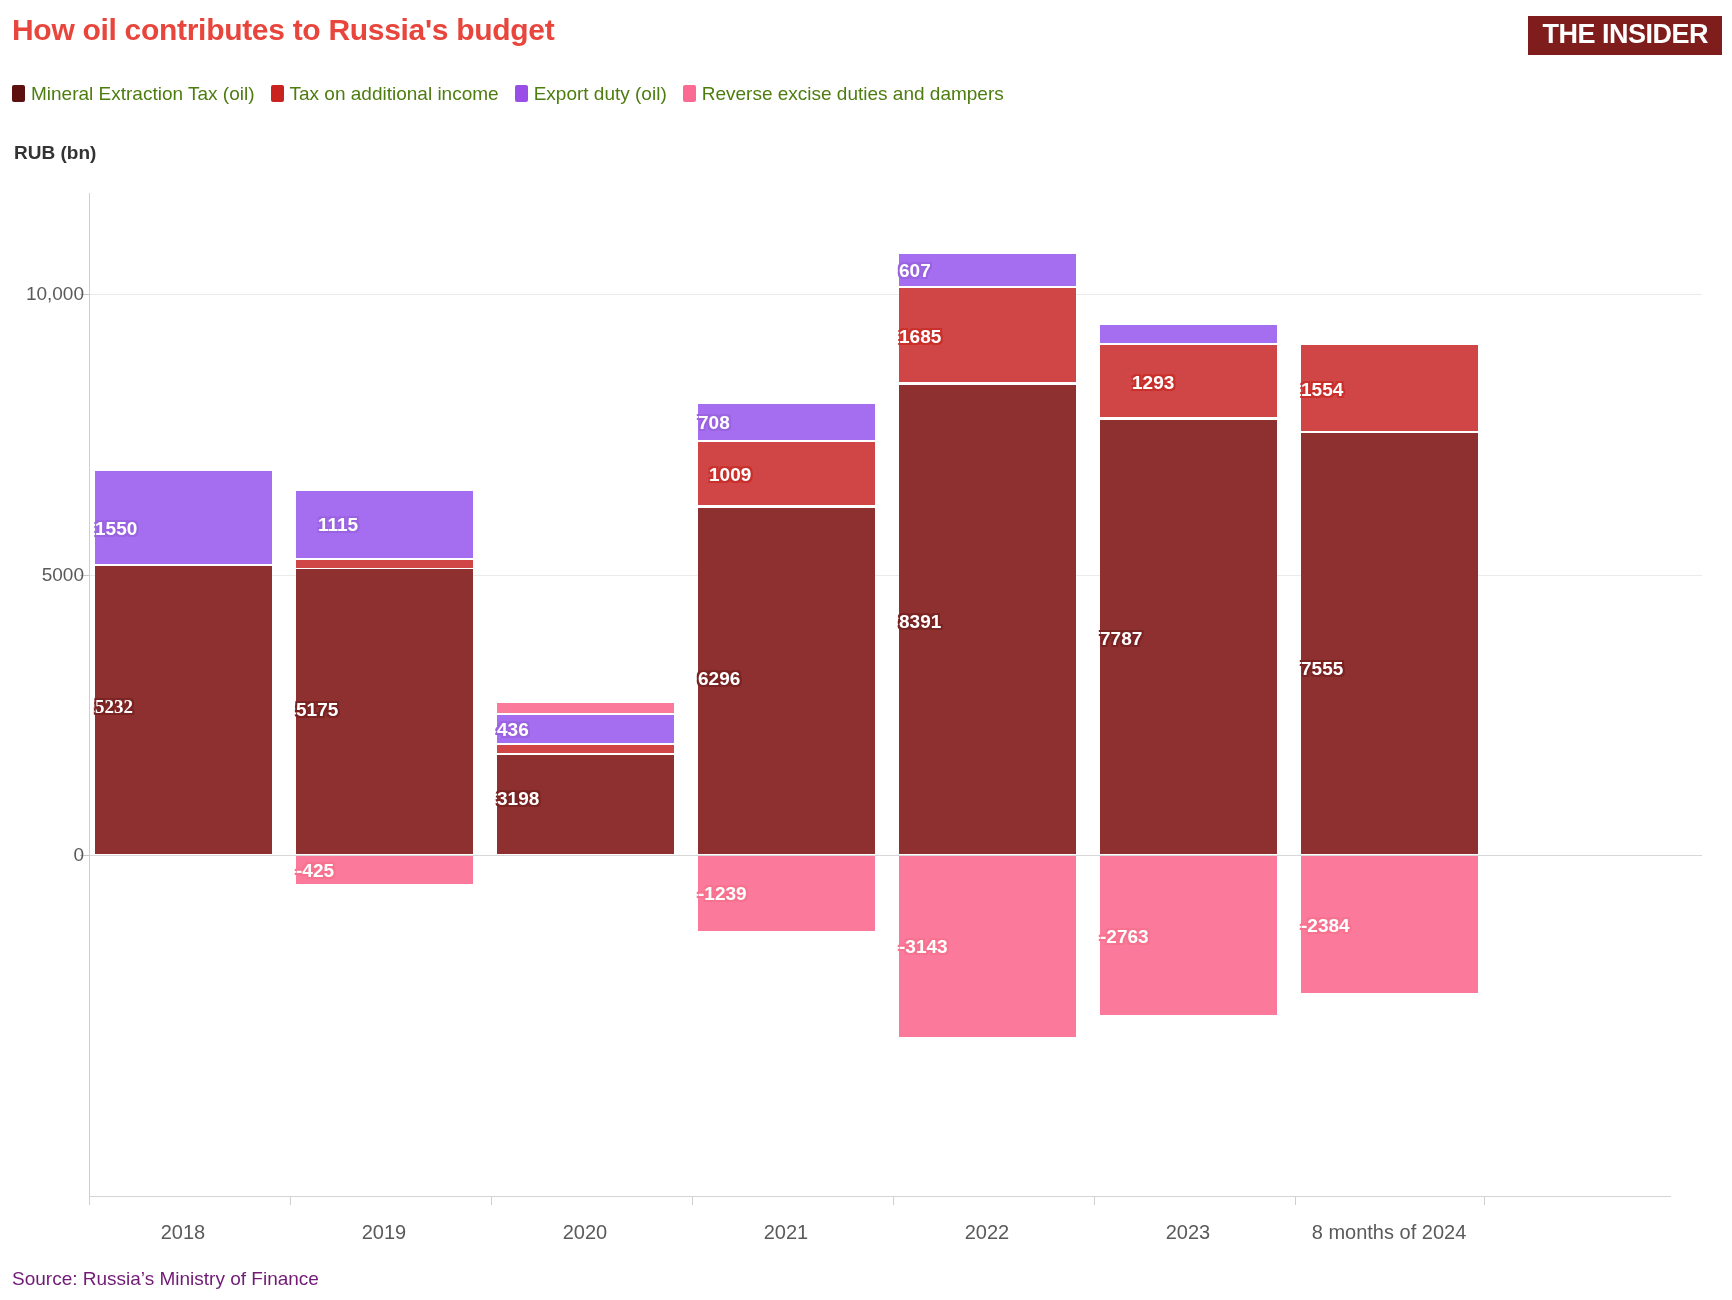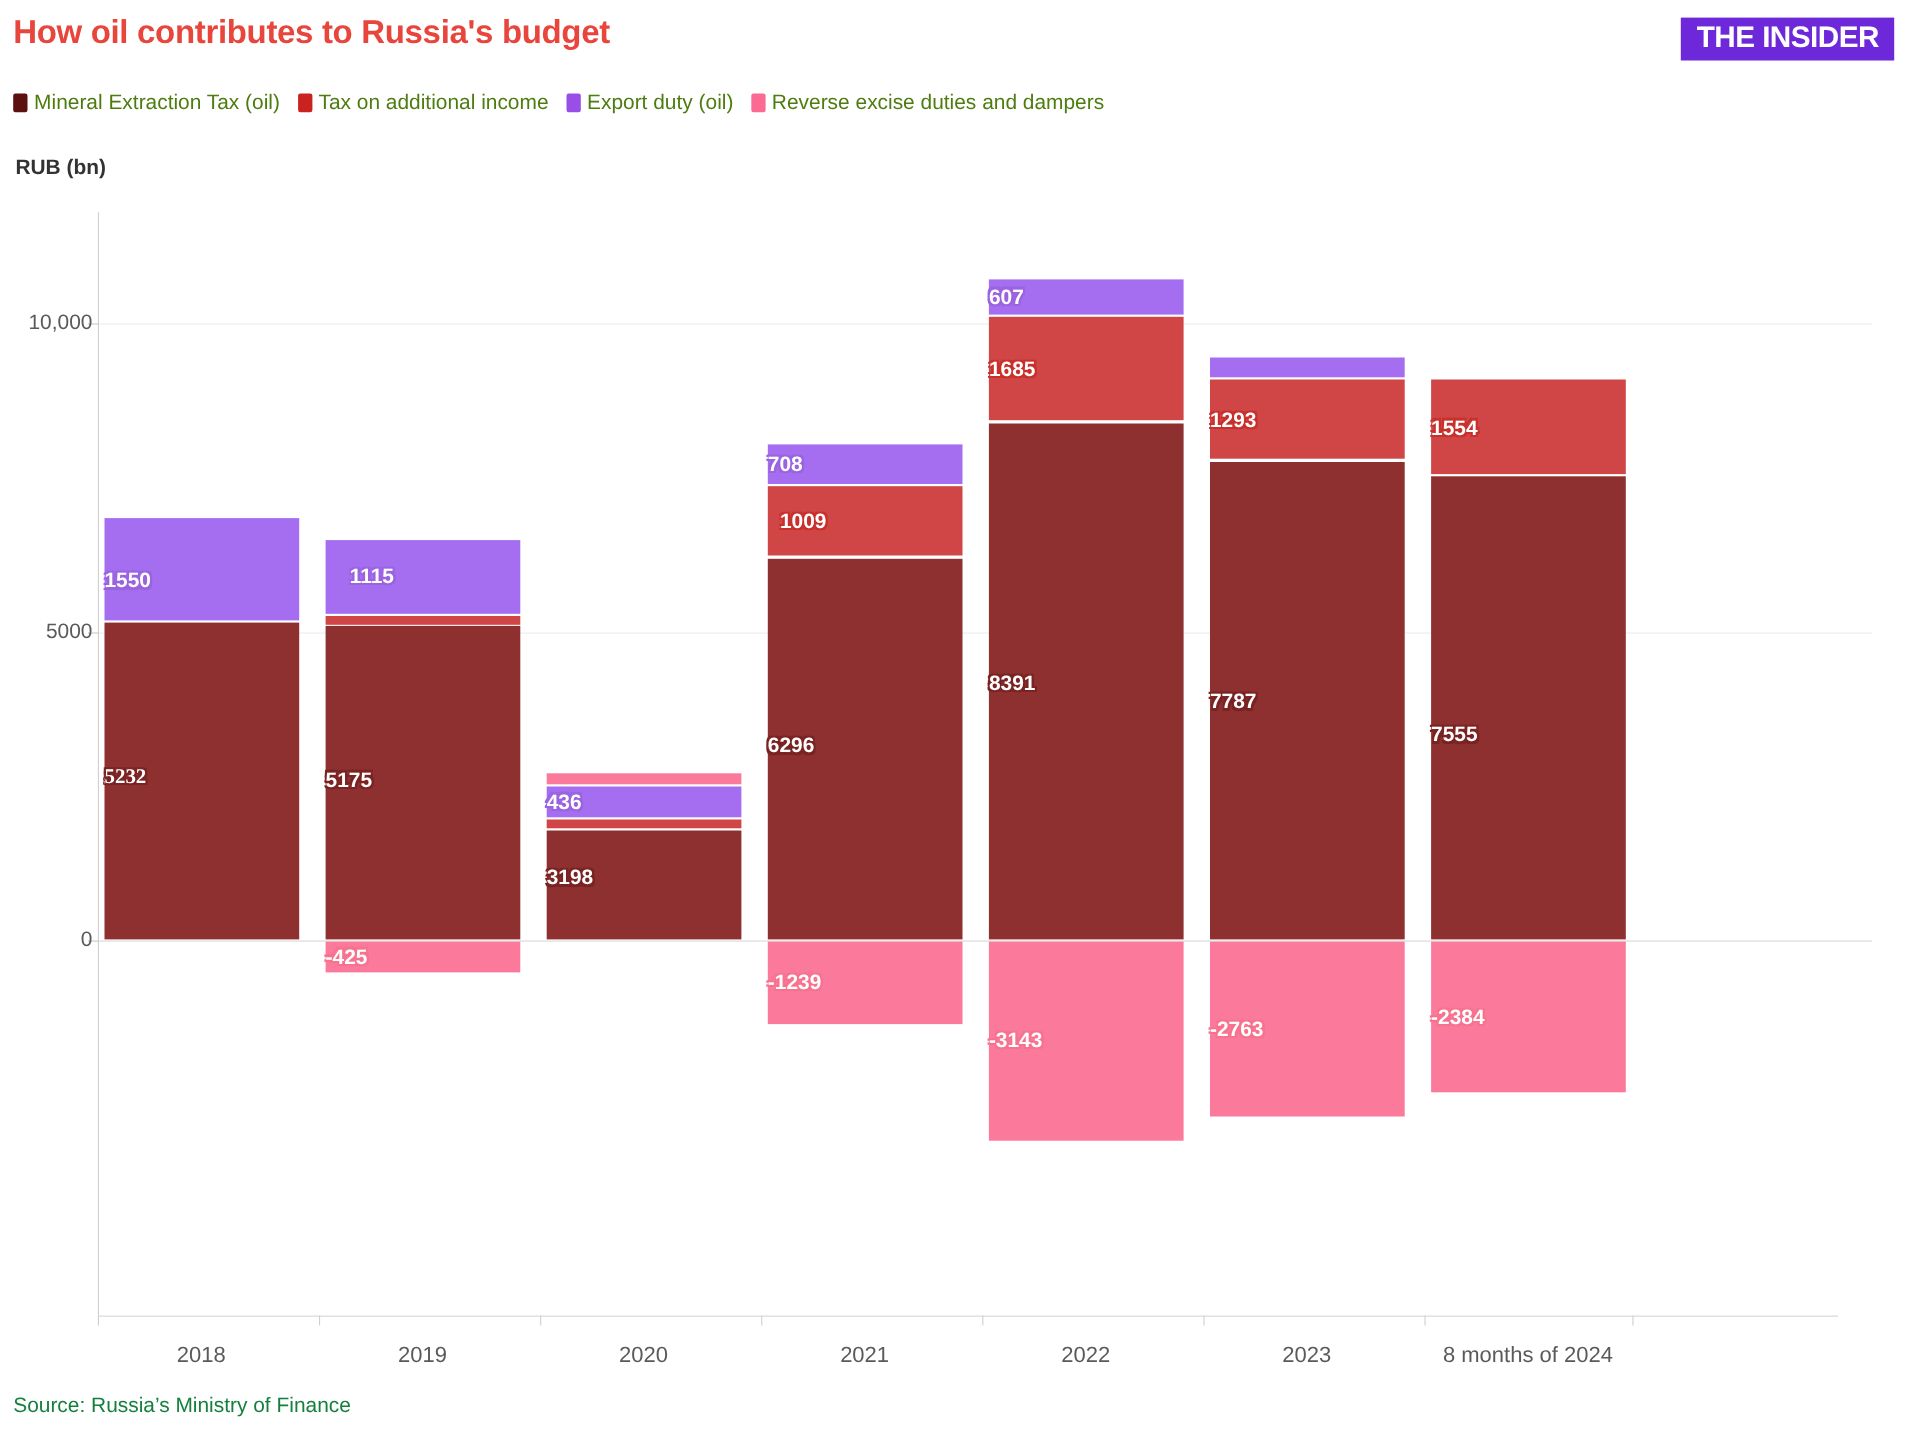--- a/index.html
+++ b/index.html
@@ -24,21 +24,21 @@
     font-size: 30px;
     font-weight: bold;
     color: #e8453c;
     letter-spacing: -0.3px;
     white-space: nowrap;
   }
   #brand-logo {
     position: absolute;
     right: 10px;
     top: 16px;
-    background: #6d28d9;
+    background: #7f1d1d;
     color: #ffffff;
     font-size: 27px;
     font-weight: bold;
     letter-spacing: -0.5px;
     padding: 5px 14px 7px 14px;
     line-height: 1;
     font-family: "Liberation Sans", sans-serif;
   }
 
   
@@ -169,21 +169,21 @@
   .lbl-tai   { text-shadow: -2px -2px 0 #c9302c, 2px -2px 0 #c9302c, -2px 2px 0 #c9302c, 2px 2px 0 #c9302c, 0 2px 0 #c9302c, 2px 0 0 #c9302c; }
   .lbl-exp   { text-shadow: -2px -2px 0 #9a63e0, 2px -2px 0 #9a63e0, -2px 2px 0 #9a63e0, 2px 2px 0 #9a63e0, 0 2px 0 #9a63e0, 2px 0 0 #9a63e0; }
   .lbl-rev   { text-shadow: -2px -2px 0 #f7728f, 2px -2px 0 #f7728f, -2px 2px 0 #f7728f, 2px 2px 0 #f7728f, 0 2px 0 #f7728f, 2px 0 0 #f7728f; }
 
   
   #source-note {
     position: absolute;
     left: 12px;
     top: 1268px;
     font-size: 19px;
-    color: #15803d;
+    color: #701a75;
   }
 </style>
 </head>
 <body>
 
 <div id="chart-title">How oil contributes to Russia's budget</div>
 <div id="brand-logo">THE INSIDER</div>
 
 <div id="legend">
     <div class="legend-item">
@@ -257,21 +257,21 @@
     <div class="seg-label lbl-tai" style="left: 899px; width: 177px; top: 326px;">1685</div>
     <div class="seg" style="left: 899px; width: 177px; top: 254px; height: 32px; background: rgb(165, 110, 240);"></div>
     <div class="seg-label lbl-exp" style="left: 899px; width: 177px; top: 260px;">607</div>
     <div class="seg" style="left: 899px; width: 177px; top: 856px; height: 181px; background: rgb(251, 122, 155);"></div>
     <div class="seg-label lbl-rev" style="left: 899px; width: 177px; top: 936px;">-3143</div>
     <div class="x-tick-mark" style="left: 893px;"></div>
     <div class="x-tick-label" style="left: 987px;">2022</div>
     <div class="seg" style="left: 1100px; width: 177px; top: 420px; height: 434px; background: rgb(142, 48, 48);"></div>
     <div class="seg-label lbl-met" style="left: 1100px; width: 177px; top: 628px;">7787</div>
     <div class="seg" style="left: 1100px; width: 177px; top: 345px; height: 72px; background: rgb(208, 70, 70);"></div>
-    <div class="seg-label lbl-tai" style="left: 1100px; width: 210px; top: 372px;">1293</div>
+    <div class="seg-label lbl-tai" style="left: 1100px; width: 210px; top: 372px; padding-left: 32px;">1293</div>
     <div class="seg" style="left: 1100px; width: 177px; top: 325px; height: 18px; background: rgb(165, 110, 240);"></div>
     <div class="seg" style="left: 1100px; width: 177px; top: 856px; height: 159px; background: rgb(251, 122, 155);"></div>
     <div class="seg-label lbl-rev" style="left: 1100px; width: 177px; top: 926px;">-2763</div>
     <div class="x-tick-mark" style="left: 1094px;"></div>
     <div class="x-tick-label" style="left: 1188px;">2023</div>
     <div class="seg" style="left: 1301px; width: 177px; top: 433px; height: 421px; background: rgb(142, 48, 48);"></div>
     <div class="seg-label lbl-met" style="left: 1301px; width: 159px; top: 658px;">7555</div>
     <div class="seg" style="left: 1301px; width: 177px; top: 345px; height: 86px; background: rgb(208, 70, 70);"></div>
     <div class="seg-label lbl-tai" style="left: 1301px; width: 177px; top: 379px;">1554</div>
     <div class="seg" style="left: 1301px; width: 177px; top: 856px; height: 137px; background: rgb(251, 122, 155);"></div>

